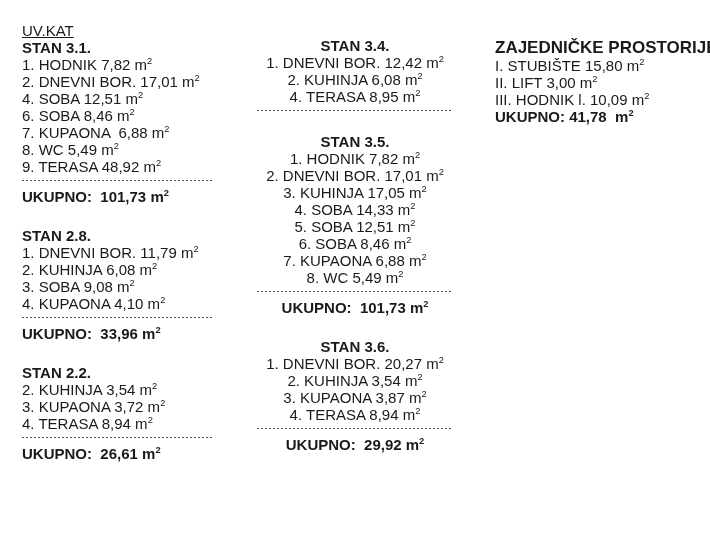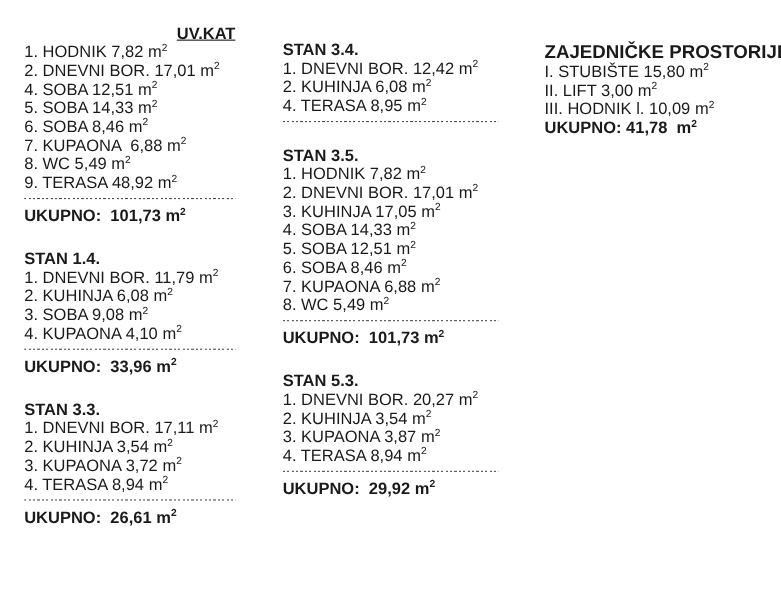--- a/index.html
+++ b/index.html
@@ -20,29 +20,28 @@
     width: 710px;
     height: 550px;
     background: #ffffff;
   }
   .col {
     position: absolute;
     top: 0;
     box-sizing: border-box;
   }
   .col-left   { left: 22px;  padding-top: 22px; width: 192px; }
-  .col-middle { left: 257px; padding-top: 37px; width: 196px; }
+  .col-middle { left: 257px; padding-top: 37px; width: 196px; text-align: center; }
   .col-right  { left: 495px; padding-top: 39px; width: 210px; }
 
   .doc-title {
-    font-weight: bold;
+    font-weight: normal;
     text-decoration: underline;
     line-height: 17px;
     white-space: pre;
-    text-align: right;
   }
   .stan-block { margin: 0 0 22px 0; }
   .stan-title {
     font-weight: bold;
     line-height: 17px;
     white-space: pre;
   }
   .stan-title.large {
     font-size: 17px;
     line-height: 18px;
@@ -67,43 +66,42 @@
     vertical-align: super;
   }
 </style>
 </head>
 <body>
 
 <div class="page">
   <div class="col col-left">
     <div class="doc-title">UV.KAT</div>
   <div class="stan-block">
+        <div class="stan-title">STAN 3.1.</div>
         <div class="stan-item">1. HODNIK 7,82 m<sup>2</sup></div>
         <div class="stan-item">2. DNEVNI BOR. 17,01 m<sup>2</sup></div>
         <div class="stan-item">4. SOBA 12,51 m<sup>2</sup></div>
-        <div class="stan-item">5. SOBA 14,33 m<sup>2</sup></div>
         <div class="stan-item">6. SOBA 8,46 m<sup>2</sup></div>
         <div class="stan-item">7. KUPAONA  6,88 m<sup>2</sup></div>
         <div class="stan-item">8. WC 5,49 m<sup>2</sup></div>
         <div class="stan-item">9. TERASA 48,92 m<sup>2</sup></div>
         <div class="dashed-sep"></div>
         <div class="stan-total">UKUPNO:  101,73 m<sup>2</sup></div>
       </div>
       <div class="stan-block">
-        <div class="stan-title">STAN 1.4.</div>
+        <div class="stan-title">STAN 2.8.</div>
         <div class="stan-item">1. DNEVNI BOR. 11,79 m<sup>2</sup></div>
         <div class="stan-item">2. KUHINJA 6,08 m<sup>2</sup></div>
         <div class="stan-item">3. SOBA 9,08 m<sup>2</sup></div>
         <div class="stan-item">4. KUPAONA 4,10 m<sup>2</sup></div>
         <div class="dashed-sep"></div>
         <div class="stan-total">UKUPNO:  33,96 m<sup>2</sup></div>
       </div>
       <div class="stan-block">
-        <div class="stan-title">STAN 3.3.</div>
-        <div class="stan-item">1. DNEVNI BOR. 17,11 m<sup>2</sup></div>
+        <div class="stan-title">STAN 2.2.</div>
         <div class="stan-item">2. KUHINJA 3,54 m<sup>2</sup></div>
         <div class="stan-item">3. KUPAONA 3,72 m<sup>2</sup></div>
         <div class="stan-item">4. TERASA 8,94 m<sup>2</sup></div>
         <div class="dashed-sep"></div>
         <div class="stan-total">UKUPNO:  26,61 m<sup>2</sup></div>
       </div>
     </div>
   <div class="col col-middle">
       <div class="stan-block">
         <div class="stan-title">STAN 3.4.</div>
@@ -119,21 +117,21 @@
         <div class="stan-item">3. KUHINJA 17,05 m<sup>2</sup></div>
         <div class="stan-item">4. SOBA 14,33 m<sup>2</sup></div>
         <div class="stan-item">5. SOBA 12,51 m<sup>2</sup></div>
         <div class="stan-item">6. SOBA 8,46 m<sup>2</sup></div>
         <div class="stan-item">7. KUPAONA 6,88 m<sup>2</sup></div>
         <div class="stan-item">8. WC 5,49 m<sup>2</sup></div>
         <div class="dashed-sep"></div>
         <div class="stan-total">UKUPNO:  101,73 m<sup>2</sup></div>
       </div>
       <div class="stan-block">
-        <div class="stan-title">STAN 5.3.</div>
+        <div class="stan-title">STAN 3.6.</div>
         <div class="stan-item">1. DNEVNI BOR. 20,27 m<sup>2</sup></div>
         <div class="stan-item">2. KUHINJA 3,54 m<sup>2</sup></div>
         <div class="stan-item">3. KUPAONA 3,87 m<sup>2</sup></div>
         <div class="stan-item">4. TERASA 8,94 m<sup>2</sup></div>
         <div class="dashed-sep"></div>
         <div class="stan-total">UKUPNO:  29,92 m<sup>2</sup></div>
       </div>
     </div>
   <div class="col col-right">
       <div class="stan-block">

